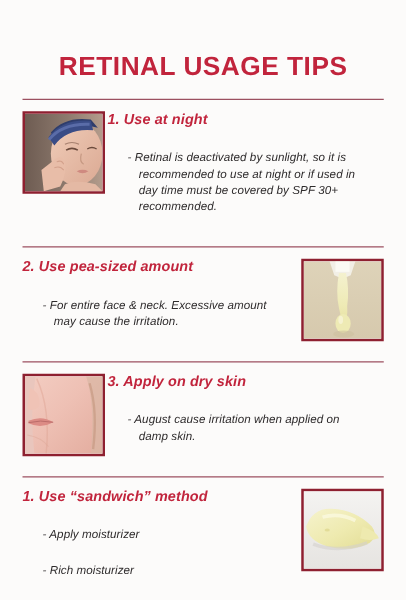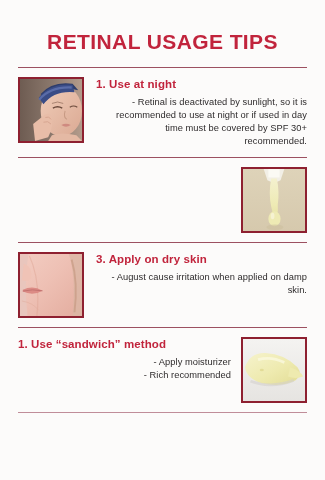--- a/index.html
+++ b/index.html
@@ -12,21 +12,21 @@
     background: #fcfbfa;
     font-family: "Liberation Sans", sans-serif;
     overflow: hidden;
   }
   .infographic {
     position: relative;
     width: 325px;
     height: 480px;
     background: #fcfbfa;
     box-sizing: border-box;
-    padding: 4px 16px;
+    padding: 16px 16px;
     display: flex;
     flex-direction: column;
   }
 
   
   .title {
     margin-top: 26px;
     text-align: center;
     color: #c1243c;
     font-size: 21px;
@@ -44,48 +44,48 @@
     flex: none;
   }
   .divider.soft {
     background: #c08d99;
   }
 
   
   .section {
     display: flex;
     align-items: flex-start;
-    gap: 10px;
+    gap: 0;
     padding: 9px 2px 9px 2px;
     flex: none;
+    font-style: italic;
   }
   .section.reverse {
     flex-direction: row-reverse;
   }
   .section-text {
     flex: 1 1 auto;
     min-width: 0;
   }
   .section-heading {
     color: #c1243c;
     font-size: 11.5px;
     font-weight: bold;
     margin: 0 0 4px 0;
     line-height: 1.25;
     letter-spacing: 0.1px;
   }
   .bullet {
     color: #2e2b2c;
     font-size: 9.3px;
     line-height: 1.42;
-    margin: 0;
+    margin: 16px;
     padding-left: 9px;
     text-indent: -9px;
     letter-spacing: 0.05px;
-    text-align: right;
   }
   .bullet + .bullet {
     margin-top: 0px;
   }
 
   
   .thumb {
     flex: none;
     width: 66px;
     height: 66px;
@@ -196,20 +196,24 @@
         <rect x="27" y="0" width="12" height="9" fill="#fbfaf4"></rect>
 
         <path d="M30 10 Q27 26 30 40 Q33 52 33 57 Q38 50 37 38 Q39 24 36 10 Z" fill="url(#cream2)"></path>
 
         <ellipse cx="33.5" cy="53" rx="6.5" ry="8" fill="#eeeab4"></ellipse>
         <ellipse cx="31.5" cy="50" rx="2" ry="3.5" fill="#f7f4d8" opacity="0.8"></ellipse>
 
         <ellipse cx="34" cy="62" rx="9" ry="3" fill="#cdbf9f" opacity="0.6"></ellipse>
       </svg>
     </div>
+    <div class="section-text">
+      <div class="section-heading">2. Use pea-sized amount</div>
+      <p class="bullet">- For entire face &amp; neck. Excessive amount may cause the irritation.</p>
+    </div>
   </div>
 
   <div class="divider"></div>
 
   <div class="section indent">
     <div class="thumb">
       <svg viewBox="0 0 66 66" preserveAspectRatio="none" aria-hidden="true">
         <defs>
           <linearGradient id="skin3" x1="0" y1="0" x2="1" y2="1">
             <stop offset="0%" stop-color="#f3cdc2"></stop>
@@ -265,21 +269,21 @@
         <path d="M16 22 Q30 18 44 25" stroke="#fbf9e2" stroke-width="3" fill="none" opacity="0.75"></path>
 
         <ellipse cx="20" cy="33" rx="2.2" ry="1.3" fill="#ddd78d" opacity="0.75"></ellipse>
 
         <path d="M8 45 Q30 53 54 44" stroke="#d3d1cd" stroke-width="3" fill="none" opacity="0.6"></path>
       </svg>
     </div>
     <div class="section-text">
       <div class="section-heading">1. Use “sandwich” method</div>
       <p class="bullet">- Apply moisturizer</p>
-      <p class="bullet">- Rich recommended</p>
+      <p class="bullet">- Rich moisturizer</p>
     </div>
   </div>
 
   <div class="divider soft"></div>
 
 
   <div class="spacer"></div>
 </div>
 
 </body></html>

